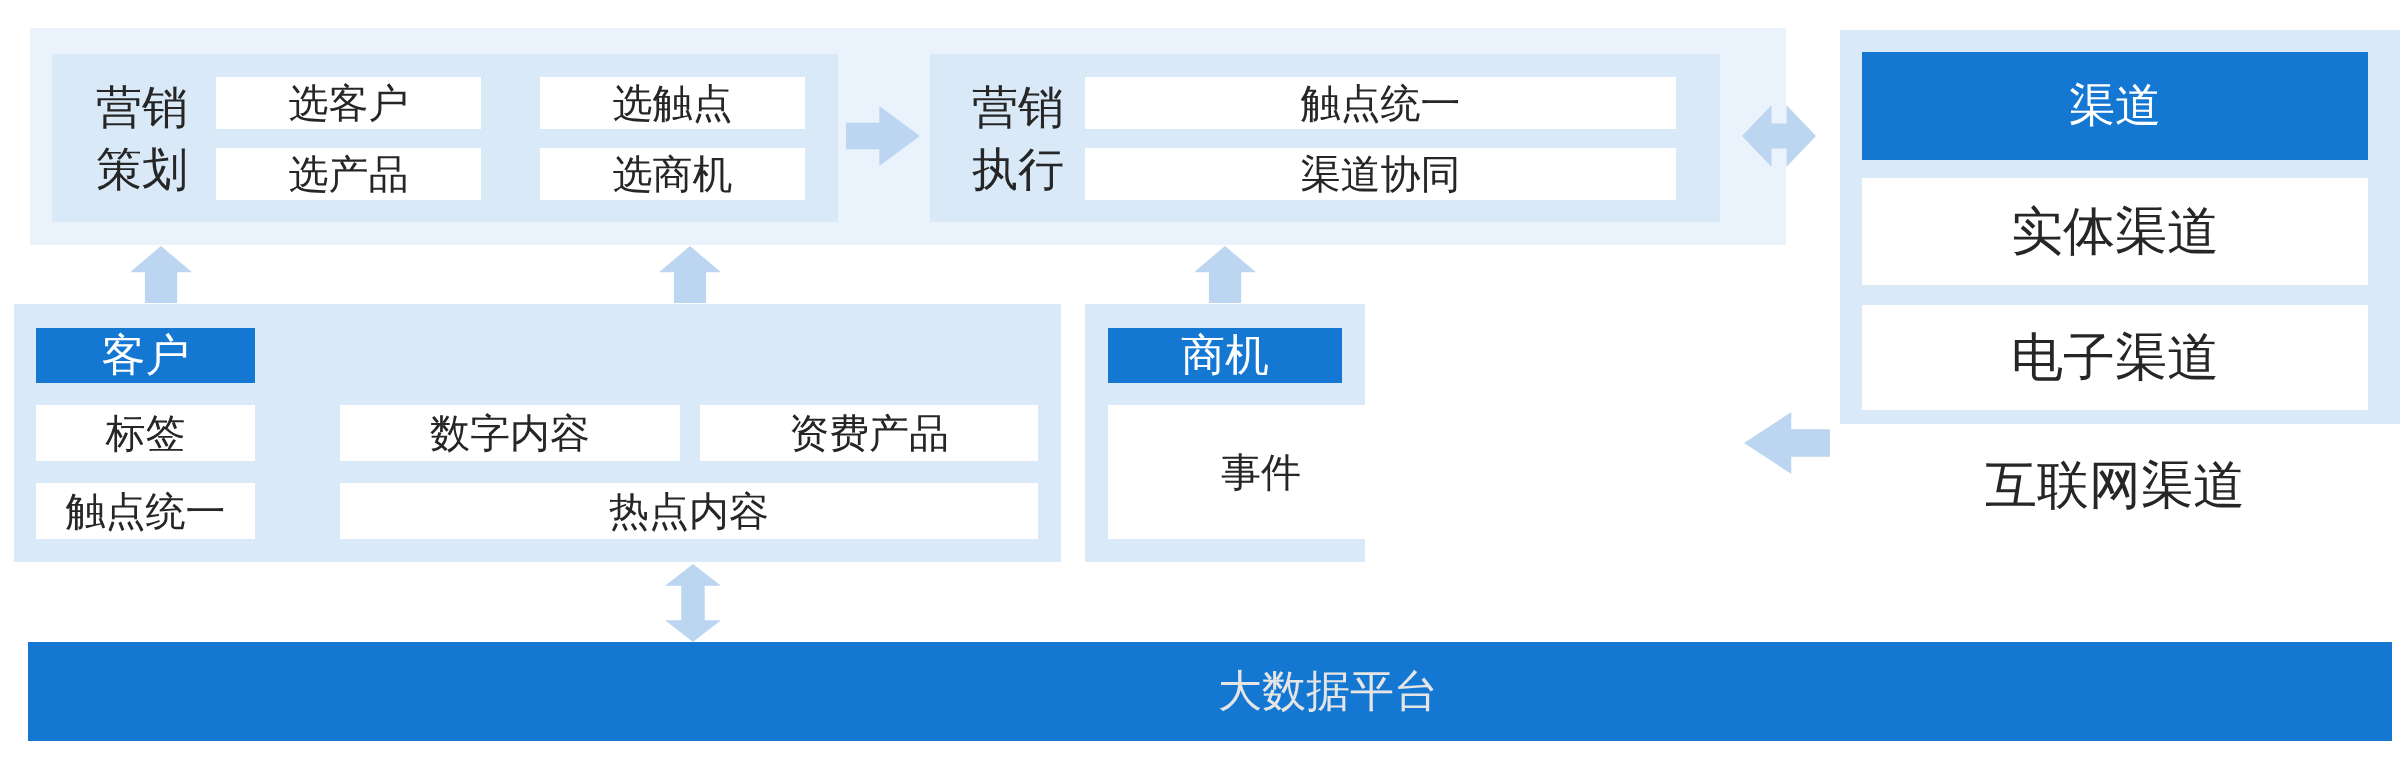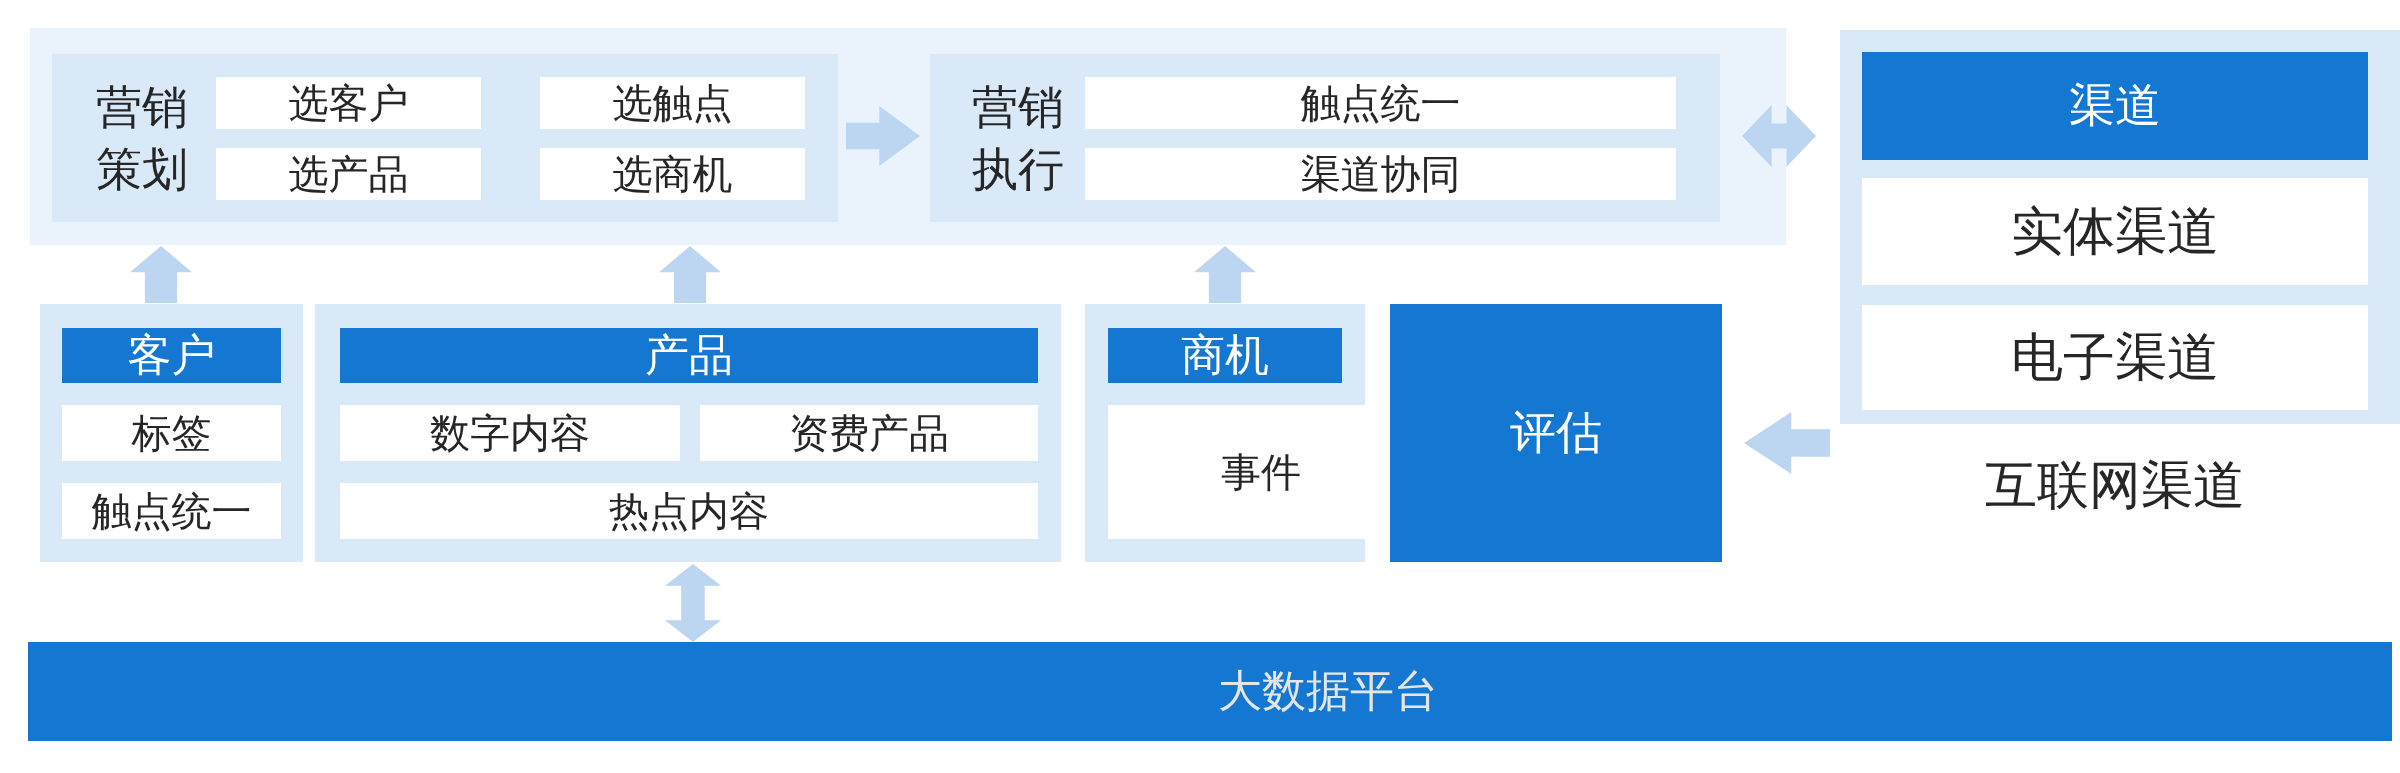--- a/index.html
+++ b/index.html
@@ -75,39 +75,37 @@
     <div class="abs bluebox" style="left:22px;top:22px;width:506px;height:108px;font-size:46px;">渠道</div>
     <div class="abs wbox ch-item" style="left:22px;top:148px;width:506px;height:107px;">实体渠道</div>
     <div class="abs wbox ch-item" style="left:22px;top:275px;width:506px;height:105px;">电子渠道</div>
     <div class="abs wbox ch-item" style="left:22px;top:403px;width:506px;height:105px;">互联网渠道</div>
   </div>
 
   <div class="abs arrow" style="left:130px;top:246px;width:62px;height:57px;" data-dir="up"></div>
   <div class="abs arrow" style="left:659px;top:246px;width:62px;height:57px;" data-dir="up"></div>
   <div class="abs arrow" style="left:1194px;top:246px;width:62px;height:57px;" data-dir="up"></div>
 
-  <div class="abs panel" style="left:40px;top:304px;width:263px;height:258px;">
+  <div class="abs panel" style="left:14px;top:304px;width:263px;height:258px;padding-left:48px;">
     <div class="abs bluebox" style="left:22px;top:24px;width:219px;height:55px;">客户</div>
     <div class="abs wbox" style="left:22px;top:101px;width:219px;height:56px;">标签</div>
     <div class="abs wbox" style="left:22px;top:179px;width:219px;height:56px;">触点统一</div>
   </div>
 
   <div class="abs panel" style="left:315px;top:304px;width:746px;height:258px;">
-    <div class="abs bluebox" style="left:25px;top:24px;width:698px;height:55px;">产品</div>
     <div class="abs wbox" style="left:25px;top:101px;width:340px;height:56px;">数字内容</div>
     <div class="abs wbox" style="left:385px;top:101px;width:338px;height:56px;">资费产品</div>
     <div class="abs wbox" style="left:25px;top:179px;width:698px;height:56px;">热点内容</div>
   </div>
 
   <div class="abs panel" style="left:1085px;top:304px;width:280px;height:258px;">
     <div class="abs bluebox" style="left:23px;top:24px;width:234px;height:55px;">商机</div>
     <div class="abs wbox" style="left:23px;top:101px;width:234px;height:134px;padding-left:36px;">事件</div>
   </div>
 
-  <div class="abs bigblue" style="left:1390px;top:304px;width:332px;height:258px;">评估</div>
 
   <div class="abs arrow" style="left:1744px;top:412px;width:86px;height:62px;" data-dir="left"></div>
 
   <div class="abs arrow" style="left:665px;top:564px;width:56px;height:78px;" data-dir="both-vertical"></div>
 
   <div class="abs bar" style="left:28px;top:642px;width:2364px;height:99px;">
     <span>大数据平台</span>
   </div>
 
 </div>

